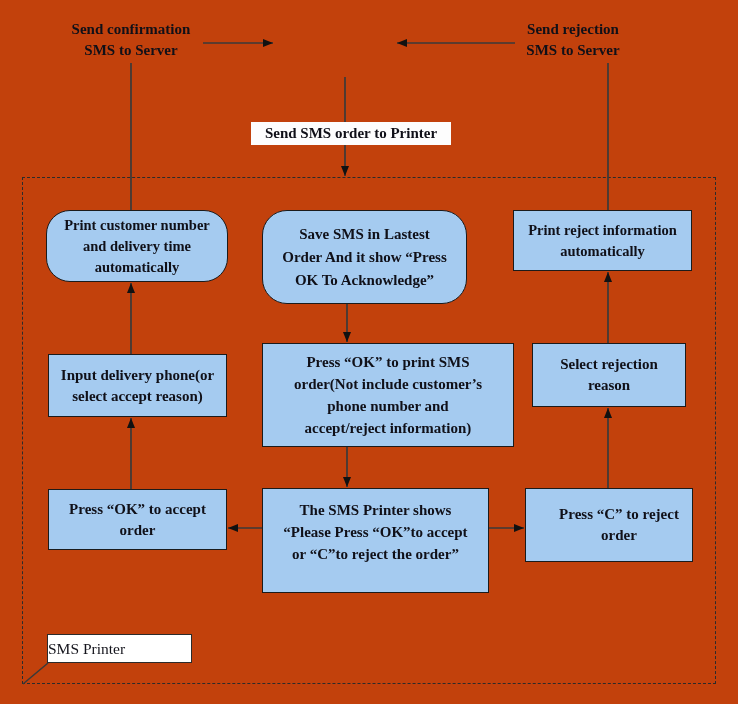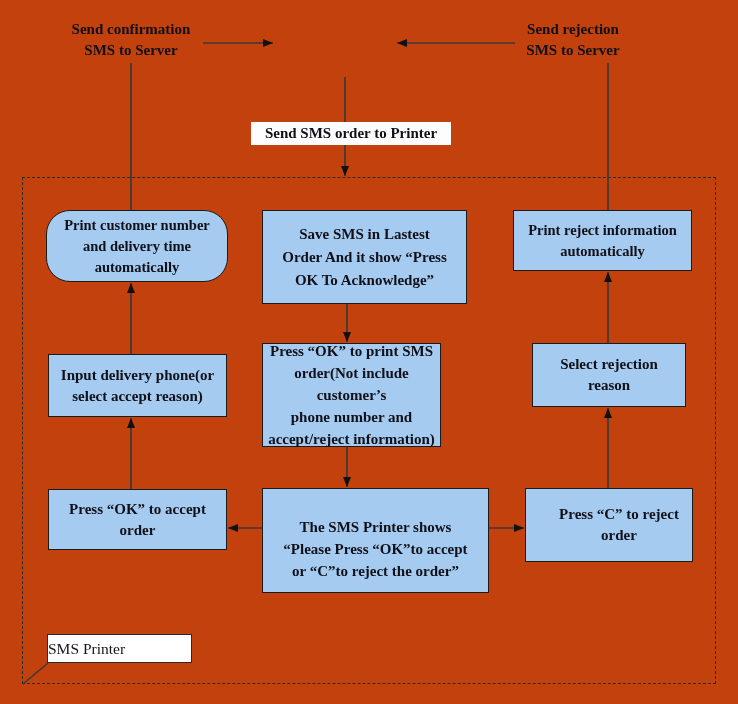--- a/index.html
+++ b/index.html
@@ -45,27 +45,27 @@
     justify-content:center;
     text-align:center;
     font-weight:bold;
     font-size:14.5px;
     line-height:21px;
     color:#101018;
     white-space:pre-line;
   }
   .n-server{left:273px; top:13px;  width:120px; height:64px; border-width:2px; font-size:15px; line-height:22px;}
   .n-print-customer{left:46px;  top:210px; width:182px; height:72px;border-radius:24px;}
-  .n-save-sms{left:262px; top:210px; width:205px; height:94px; line-height:23px; font-size:15px;}
+  .n-save-sms{left:262px; top:210px; width:205px; height:94px; line-height:23px; font-size:15px;border-radius:25px;}
   .n-print-reject{left:513px; top:210px; width:179px; height:61px;}
   .n-input-delivery{left:48px;  top:354px; width:179px; height:63px; font-size:15px;}
-  .n-press-ok-print{left:262px; top:343px; width:179px; height:104px; line-height:22px; font-size:15px;}
+  .n-press-ok-print{left:262px; top:343px; width:252px; height:104px; line-height:22px; font-size:15px;}
   .n-select-rejection{left:532px; top:343px; width:154px; height:64px; font-size:15px;text-align:center;}
   .n-press-ok-accept{left:48px;  top:489px; width:179px; height:61px; font-size:15px;}
-  .n-printer-shows{left:262px; top:488px; width:227px; height:105px; align-items:flex-start; padding-top:27px; line-height:22px; font-size:15px;}
+  .n-printer-shows{left:262px; top:488px; width:227px; height:105px; align-items:flex-start; padding-top:10px; line-height:22px; font-size:15px;}
   .n-press-c-reject{left:525px; top:488px; width:168px; height:74px; font-size:15px;padding-left:20px;}
   .edge-label{
     position:absolute;
     z-index:2;
     font-weight:bold;
     font-size:15px;
     line-height:21px;
     color:#101018;
     text-align:center;
     white-space:pre-line;

